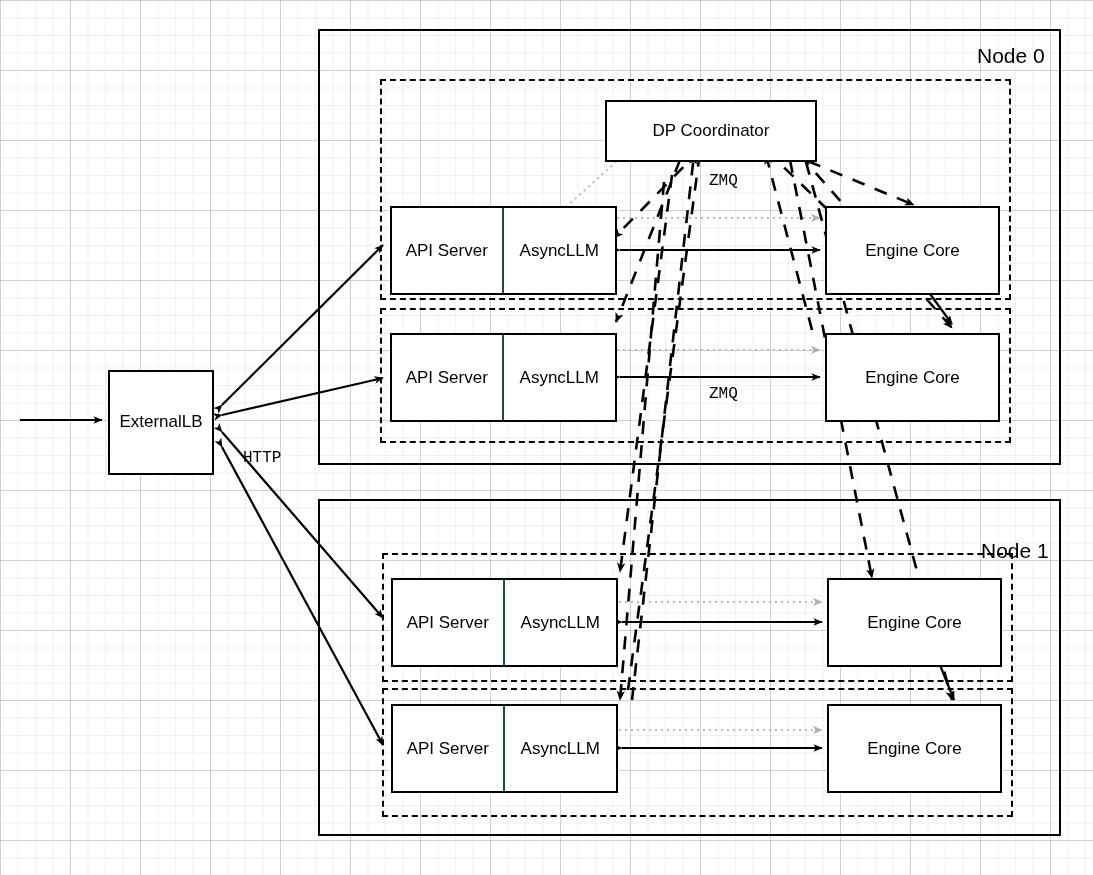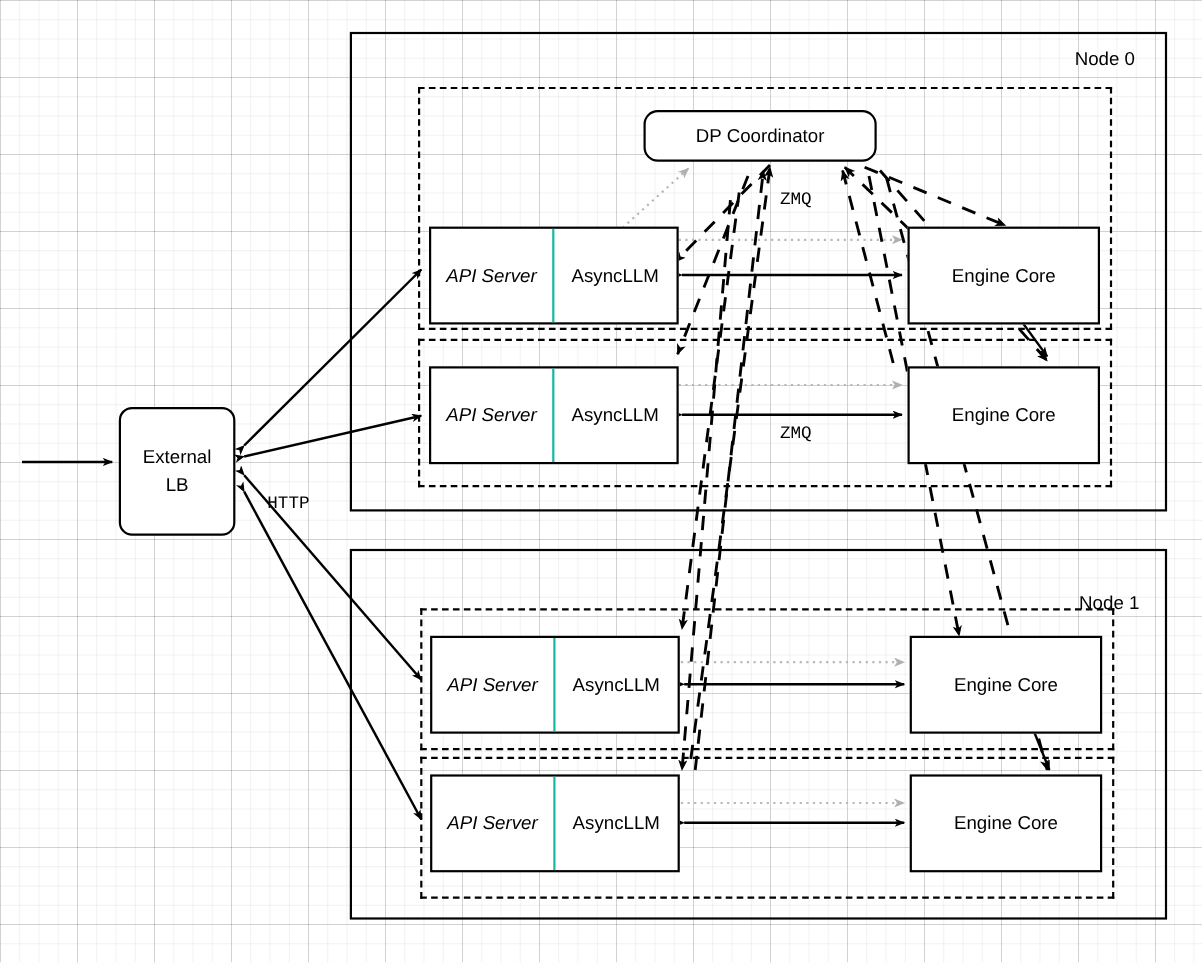--- a/index.html
+++ b/index.html
@@ -29,21 +29,21 @@
     pointer-events: none;
   }
   .node-box {
     position: absolute;
     border: 2.5px solid #000000;
     background: transparent;
     box-sizing: border-box;
   }
   .node-label {
     position: absolute;
-    font-size: 17px;
+    font-size: 21px;
     color: #000000;
     white-space: nowrap;
   }
   .group-box {
     position: absolute;
     border: 2.5px dashed #000000;
     background: transparent;
     box-sizing: border-box;
   }
   .solid-box {
@@ -68,22 +68,21 @@
   .split-box > .half {
     display: flex;
     align-items: center;
     justify-content: center;
     font-size: 17px;
     color: #000000;
     white-space: nowrap;
     box-sizing: border-box;
   }
   .split-box > .half.left {
-    border-right: 2px solid #14b8a6;
-    font-style: italic;
+    border-right: 2px solid #14532d;
   }
   .edge-label {
     position: absolute;
     font-size: 16px;
     color: #000000;
     white-space: nowrap;
     background: transparent;
     font-family: Liberation Mono, monospace;
   }
 </style>
@@ -198,30 +197,30 @@
     </g>
 
     <g>
       <line x1="922" y1="283" x2="952" y2="324" stroke="#000000" stroke-width="2.2" marker-end="url(#ahs)"></line>
     </g>
     <g>
       <line x1="938" y1="660" x2="954" y2="700" stroke="#000000" stroke-width="2.2" marker-end="url(#ahs)"></line>
     </g>
   </svg>
 
-  <div class="solid-box" style="left:108px; top:370px; width:106px; height:117px; flex-direction:column; line-height:1.45;border-radius:12px;">
+  <div class="solid-box" style="left:108px; top:370px; width:106px; height:105px; flex-direction:row; line-height:1.45;">
     <span>External</span>
     <span>LB</span>
   </div>
   <div class="edge-label" style="left:243px; top:430px;margin-top:19px;">HTTP</div>
 
   <div class="node-box" style="left:318px; top:29px; width:743px; height:436px;"></div>
   <div class="node-label" style="left:977px; top:44px;">Node 0</div>
 
-  <div class="solid-box" style="left:585px; top:100px; width:212px; height:47px;border-radius:13px;">
+  <div class="solid-box" style="left:605px; top:100px; width:212px; height:62px;">
     <span>DP Coordinator</span>
   </div>
 
   <div class="group-box" style="left:380px; top:79px; width:631px; height:221px;"></div>
   <div class="split-box" style="left:390px; top:206px; width:227px; height:89px;">
     <div class="half left" style="width:50%;">API Server</div>
     <div class="half" style="width:50%;">AsyncLLM</div>
   </div>
   <div class="solid-box" style="left:825px; top:206px; width:175px; height:89px;">
     <span>Engine Core</span>

